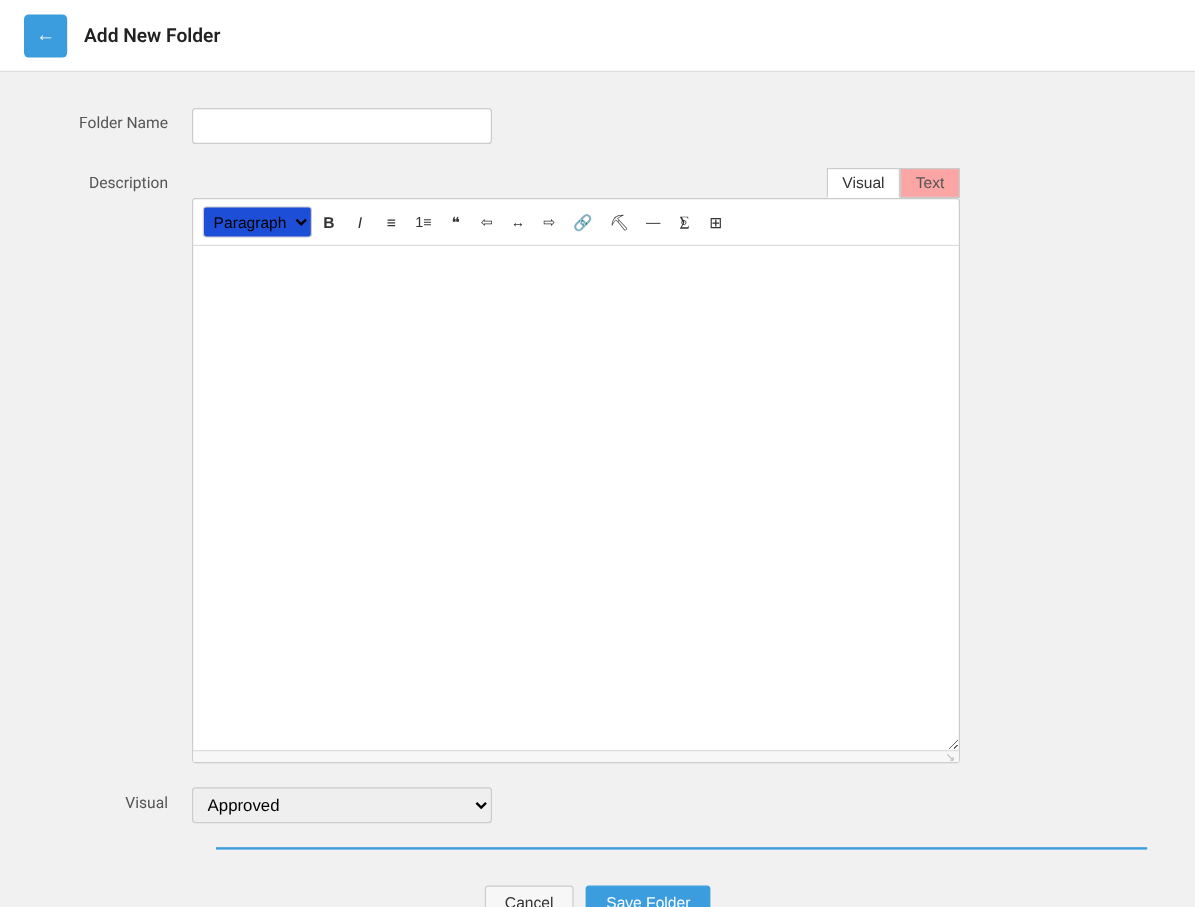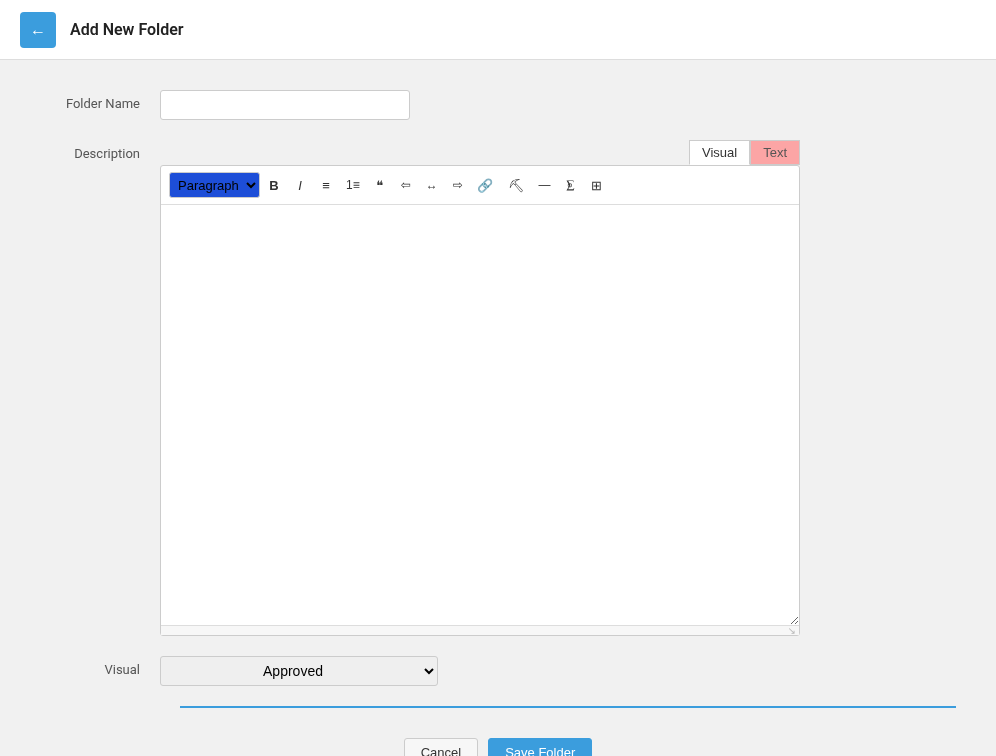--- a/index.html
+++ b/index.html
@@ -167,23 +167,22 @@
       align-items: center;
       justify-content: flex-end;
       padding-right: 3px;
       color: #aaa;
       font-size: 10px;
       cursor: se-resize;
     }
 
     
     .status-select {
-      width: 278px;
+      width: 250px;
       height: 30px;
-      text-align: center;
     }
 
     
     .form-divider {
       border: none;
       border-top: 2px solid #3b9ddd;
       margin: 20px 0 20px 140px;
       max-width: calc(100% - 140px);
     }
 

